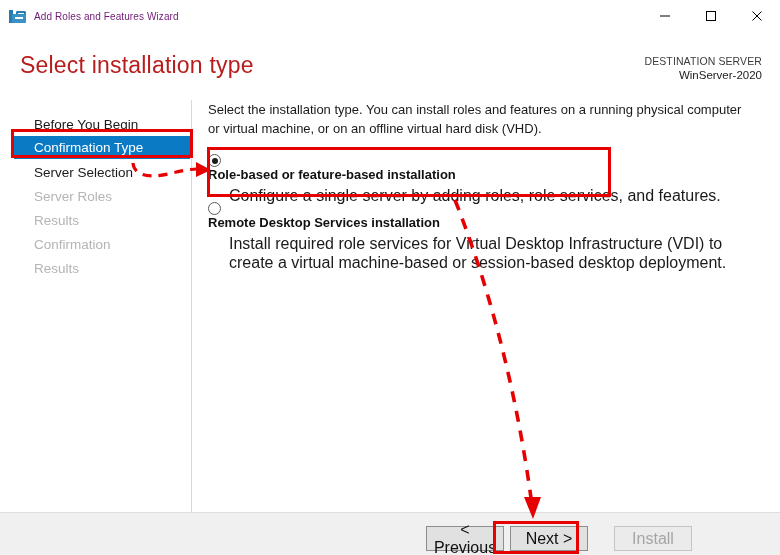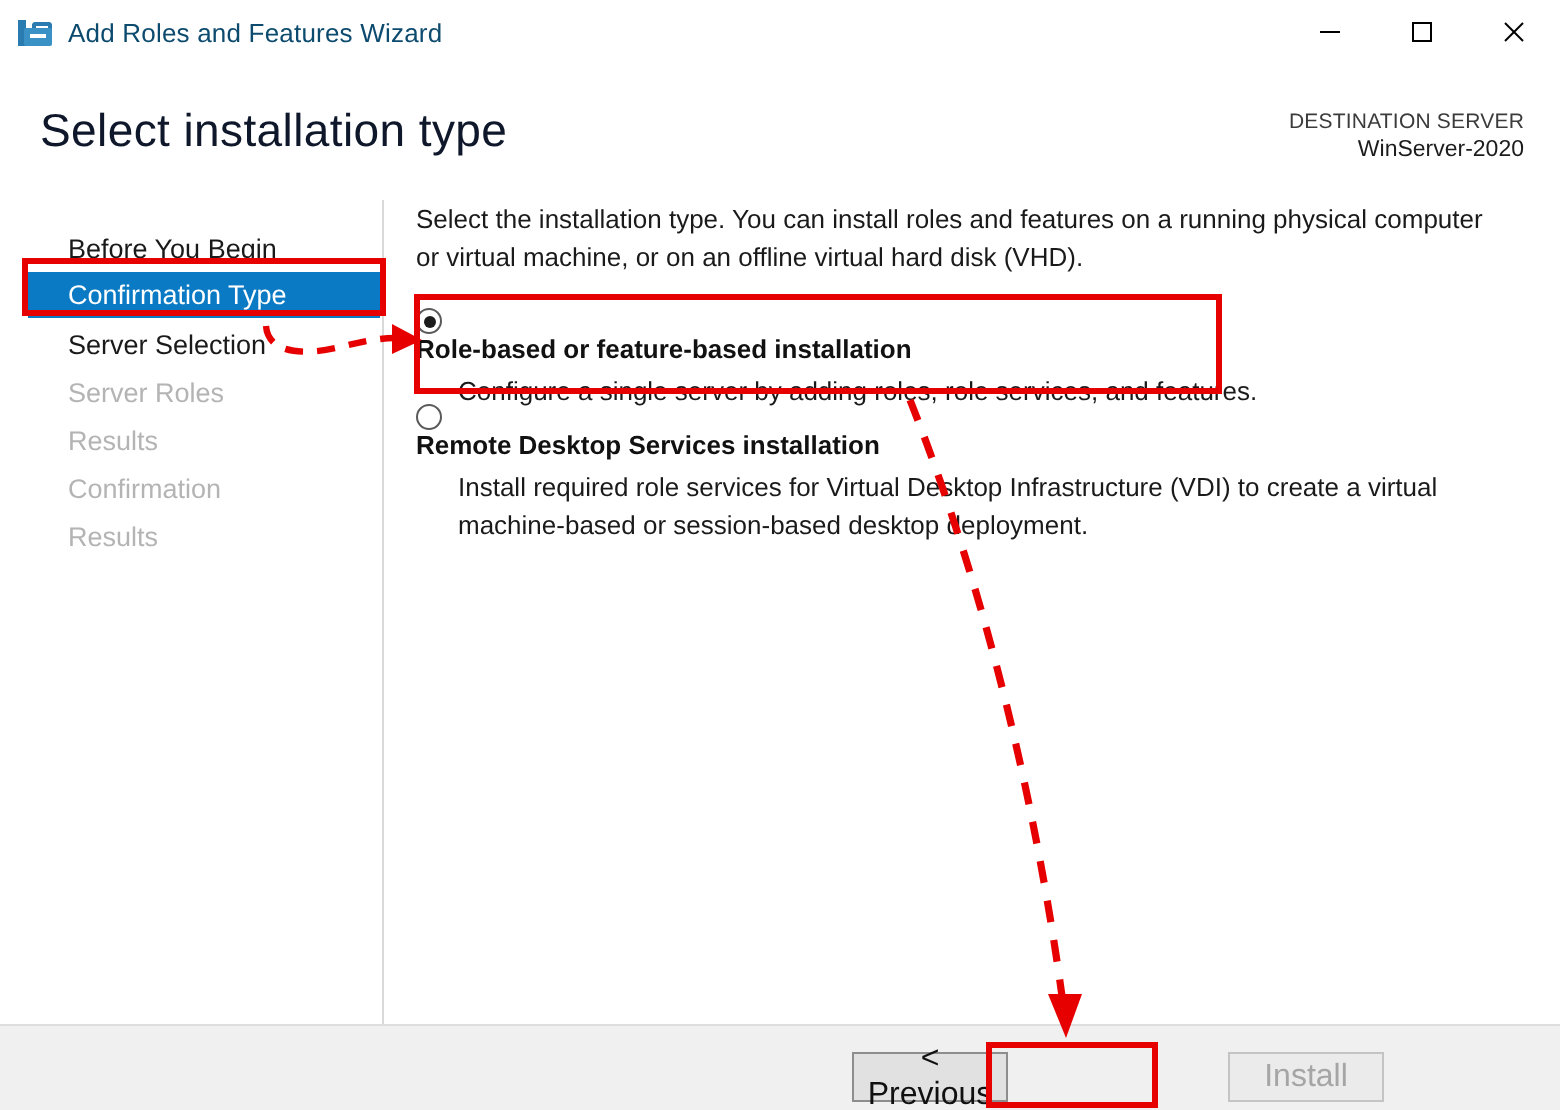--- a/index.html
+++ b/index.html
@@ -53,22 +53,22 @@
     background: #2a7bb0;
   }
   .app-icon .slot {
     position: absolute;
     left: 6px; top: 9px;
     width: 8px; height: 2px;
     background: #ffffff;
   }
   .title-text {
     margin-left: 8px;
-    font-size: 13px;
-    color: #0c4a6e;
+    font-size: 10px;
+    color: #701a75;
     letter-spacing: 0.1px;
   }
   .wincontrols {
     position: absolute;
     right: 0; top: 0;
     height: 32px;
     display: flex;
   }
   .wc {
     width: 46px; height: 32px;
@@ -82,21 +82,21 @@
   .header {
     position: absolute;
     left: 0; top: 32px;
     width: 780px; height: 66px;
     background: #ffffff;
   }
   .page-title {
     position: absolute;
     left: 20px; top: 20px;
     font-size: 23px;
-    color: #0f172a;
+    color: #b91c1c;
     font-weight: 300;
     letter-spacing: 0.2px;
     white-space: nowrap;
   }
   .dest {
     position: absolute;
     right: 18px; top: 22px;
     text-align: right;
     line-height: 14px;
   }
@@ -185,21 +185,21 @@
     border-radius: 50%;
     background: #1c1c1c;
   }
   .opt-title {
     font-size: 13px;
     font-weight: bold;
     color: #111111;
     line-height: 16px;
   }
   .opt-desc {
-    font-size: 13px;
+    font-size: 16px;
     color: #1a1a1a;
     line-height: 19px;
     margin-left: 21px;
     margin-top: 3px;
     width: 535px;
   }
 
   
   .footer {
     position: absolute;
@@ -317,20 +317,21 @@
     <div class="opt-row">
       <div class="radio"></div>
       <div class="opt-title">Remote Desktop Services installation</div>
     </div>
     <div class="opt-desc">Install required role services for Virtual Desktop Infrastructure (VDI) to create a virtual machine-based or session-based desktop deployment.</div>
   </div>
 </div>
 
 <div class="footer">
   <button class="btn btn-prev">&lt; Previous</button>
+  <button class="btn btn-next">Next &gt;</button>
   <button class="btn btn-install disabled">Install</button>
 </div>
 
 <div class="anno-box anno-nav"></div>
 <div class="anno-box anno-option"></div>
 <div class="anno-box anno-next"></div>
 
 <svg class="anno-svg">
 
   <path d="M 133,163 C 134,176 150,178 168,174 C 180,171 190,169 197,169" fill="none" stroke="#e60000" stroke-width="3.2" stroke-dasharray="9,7" stroke-linecap="butt"></path>

